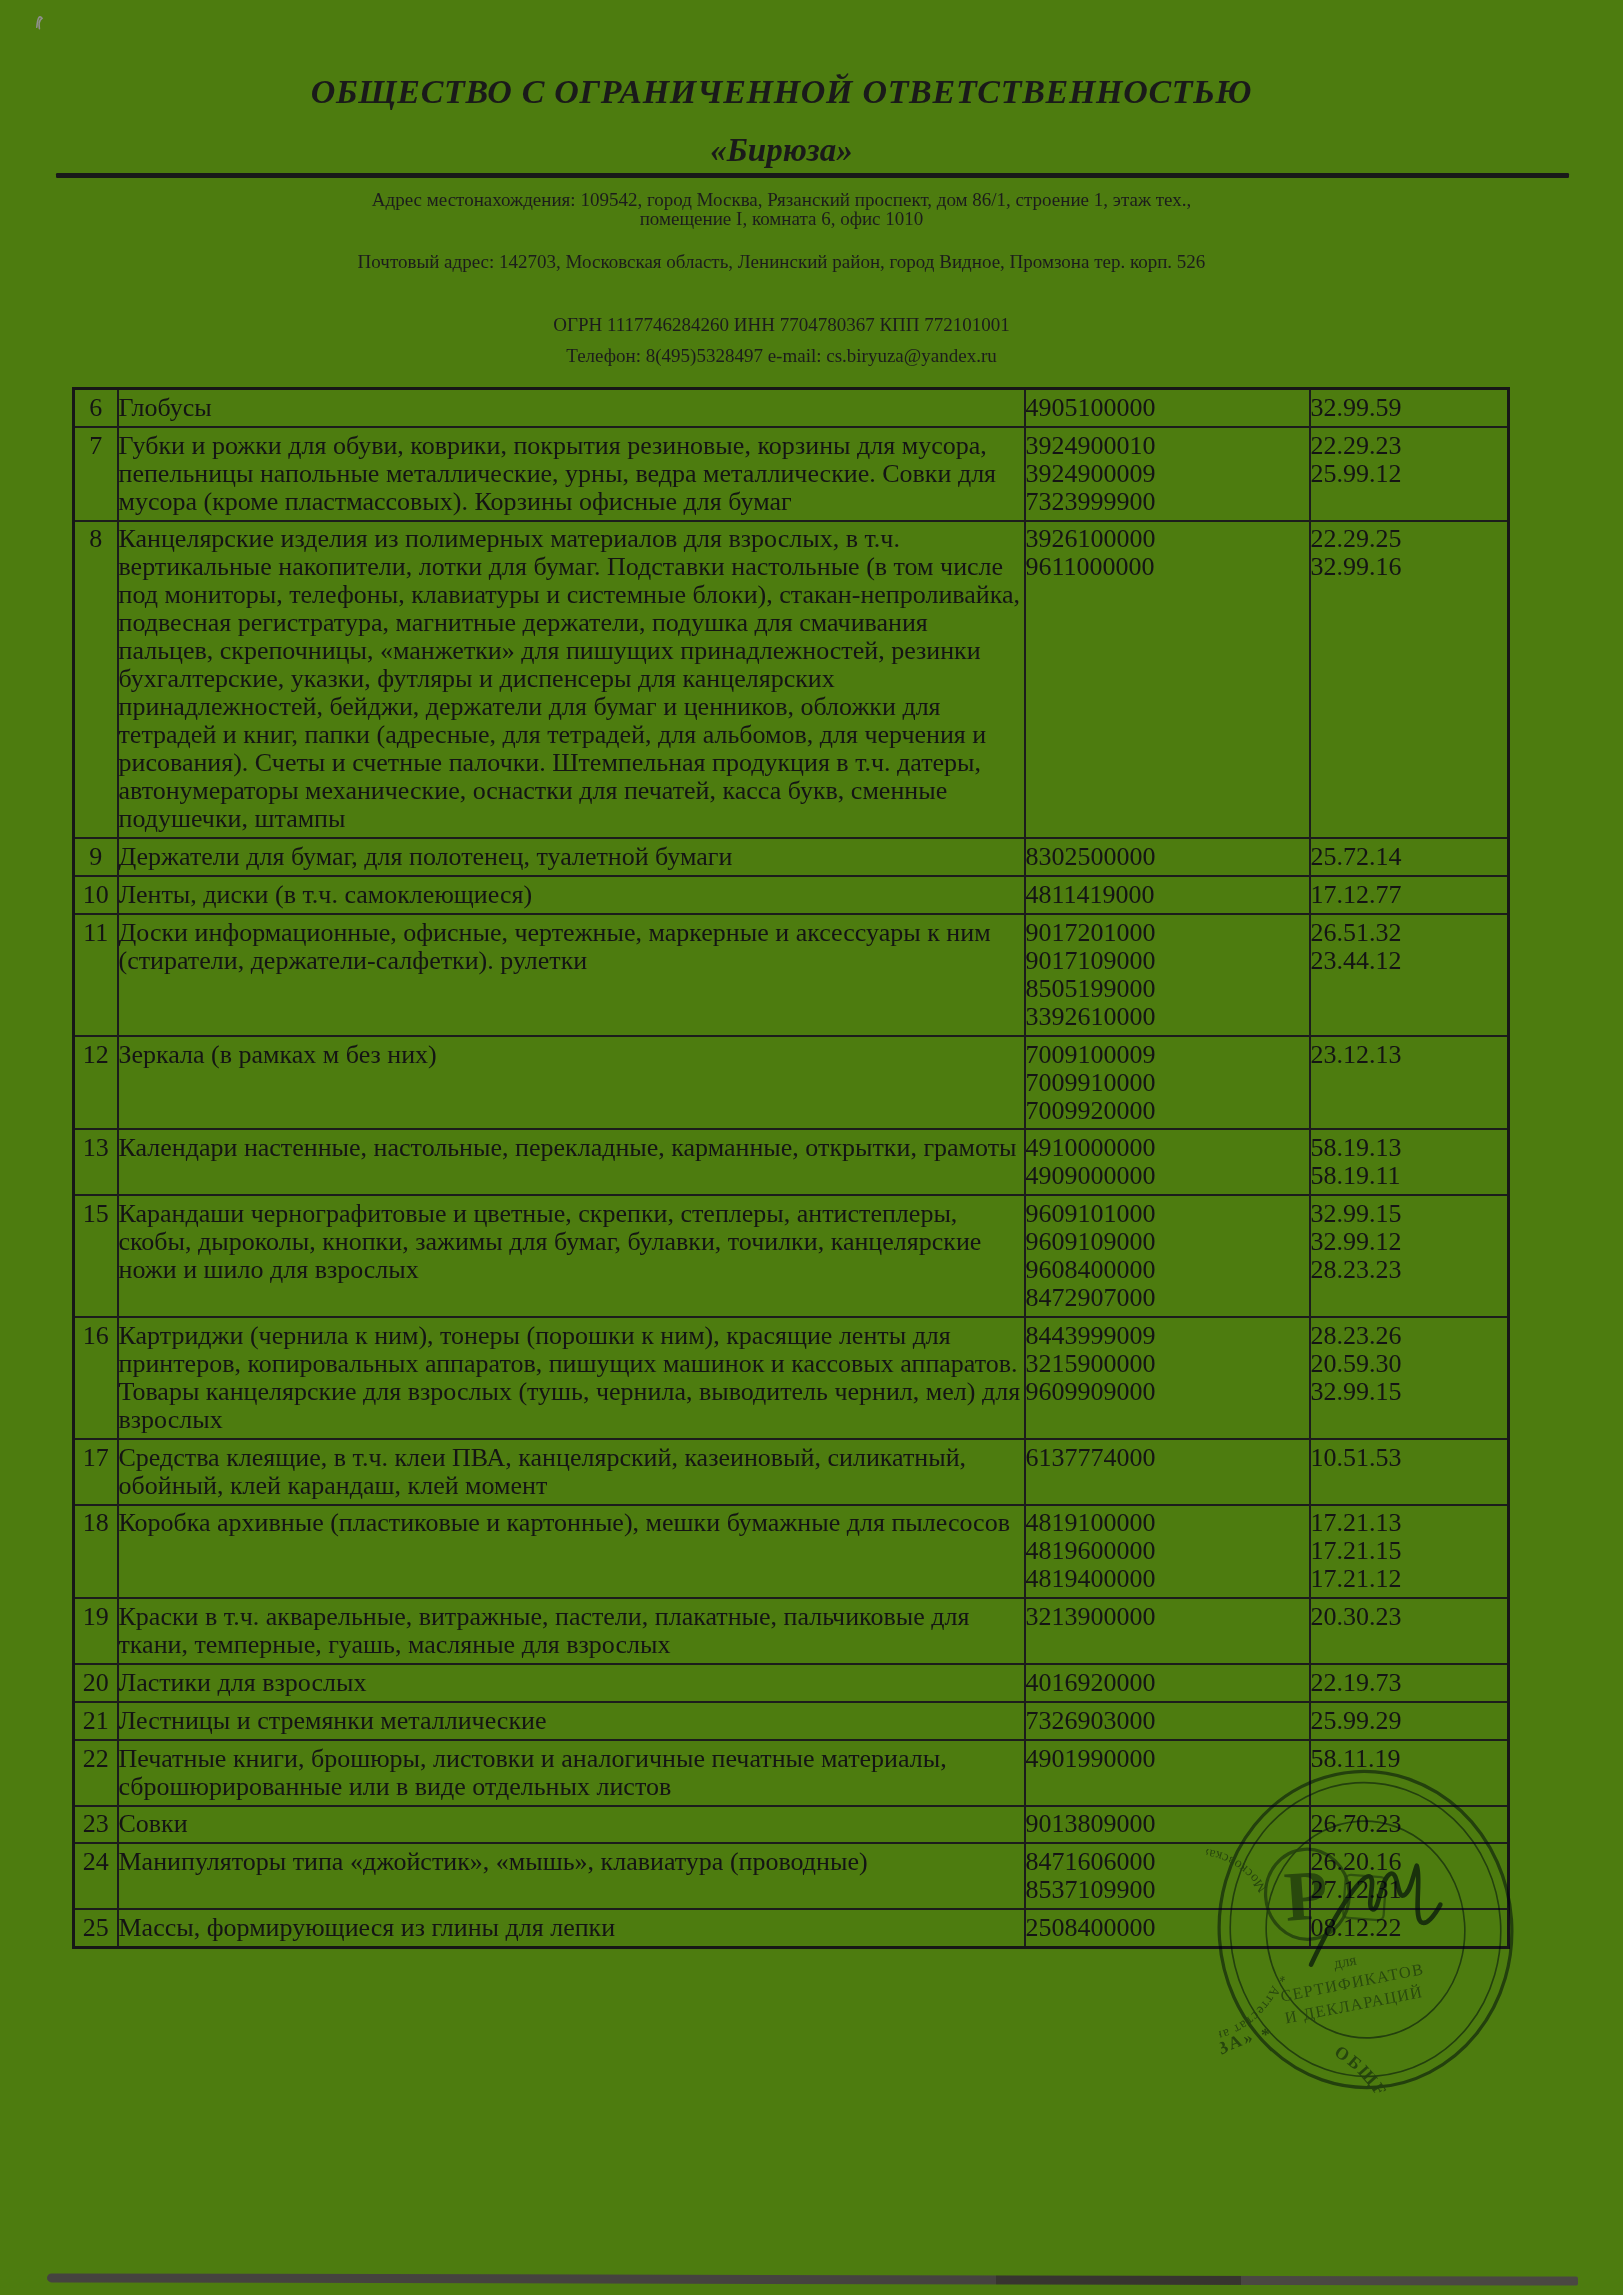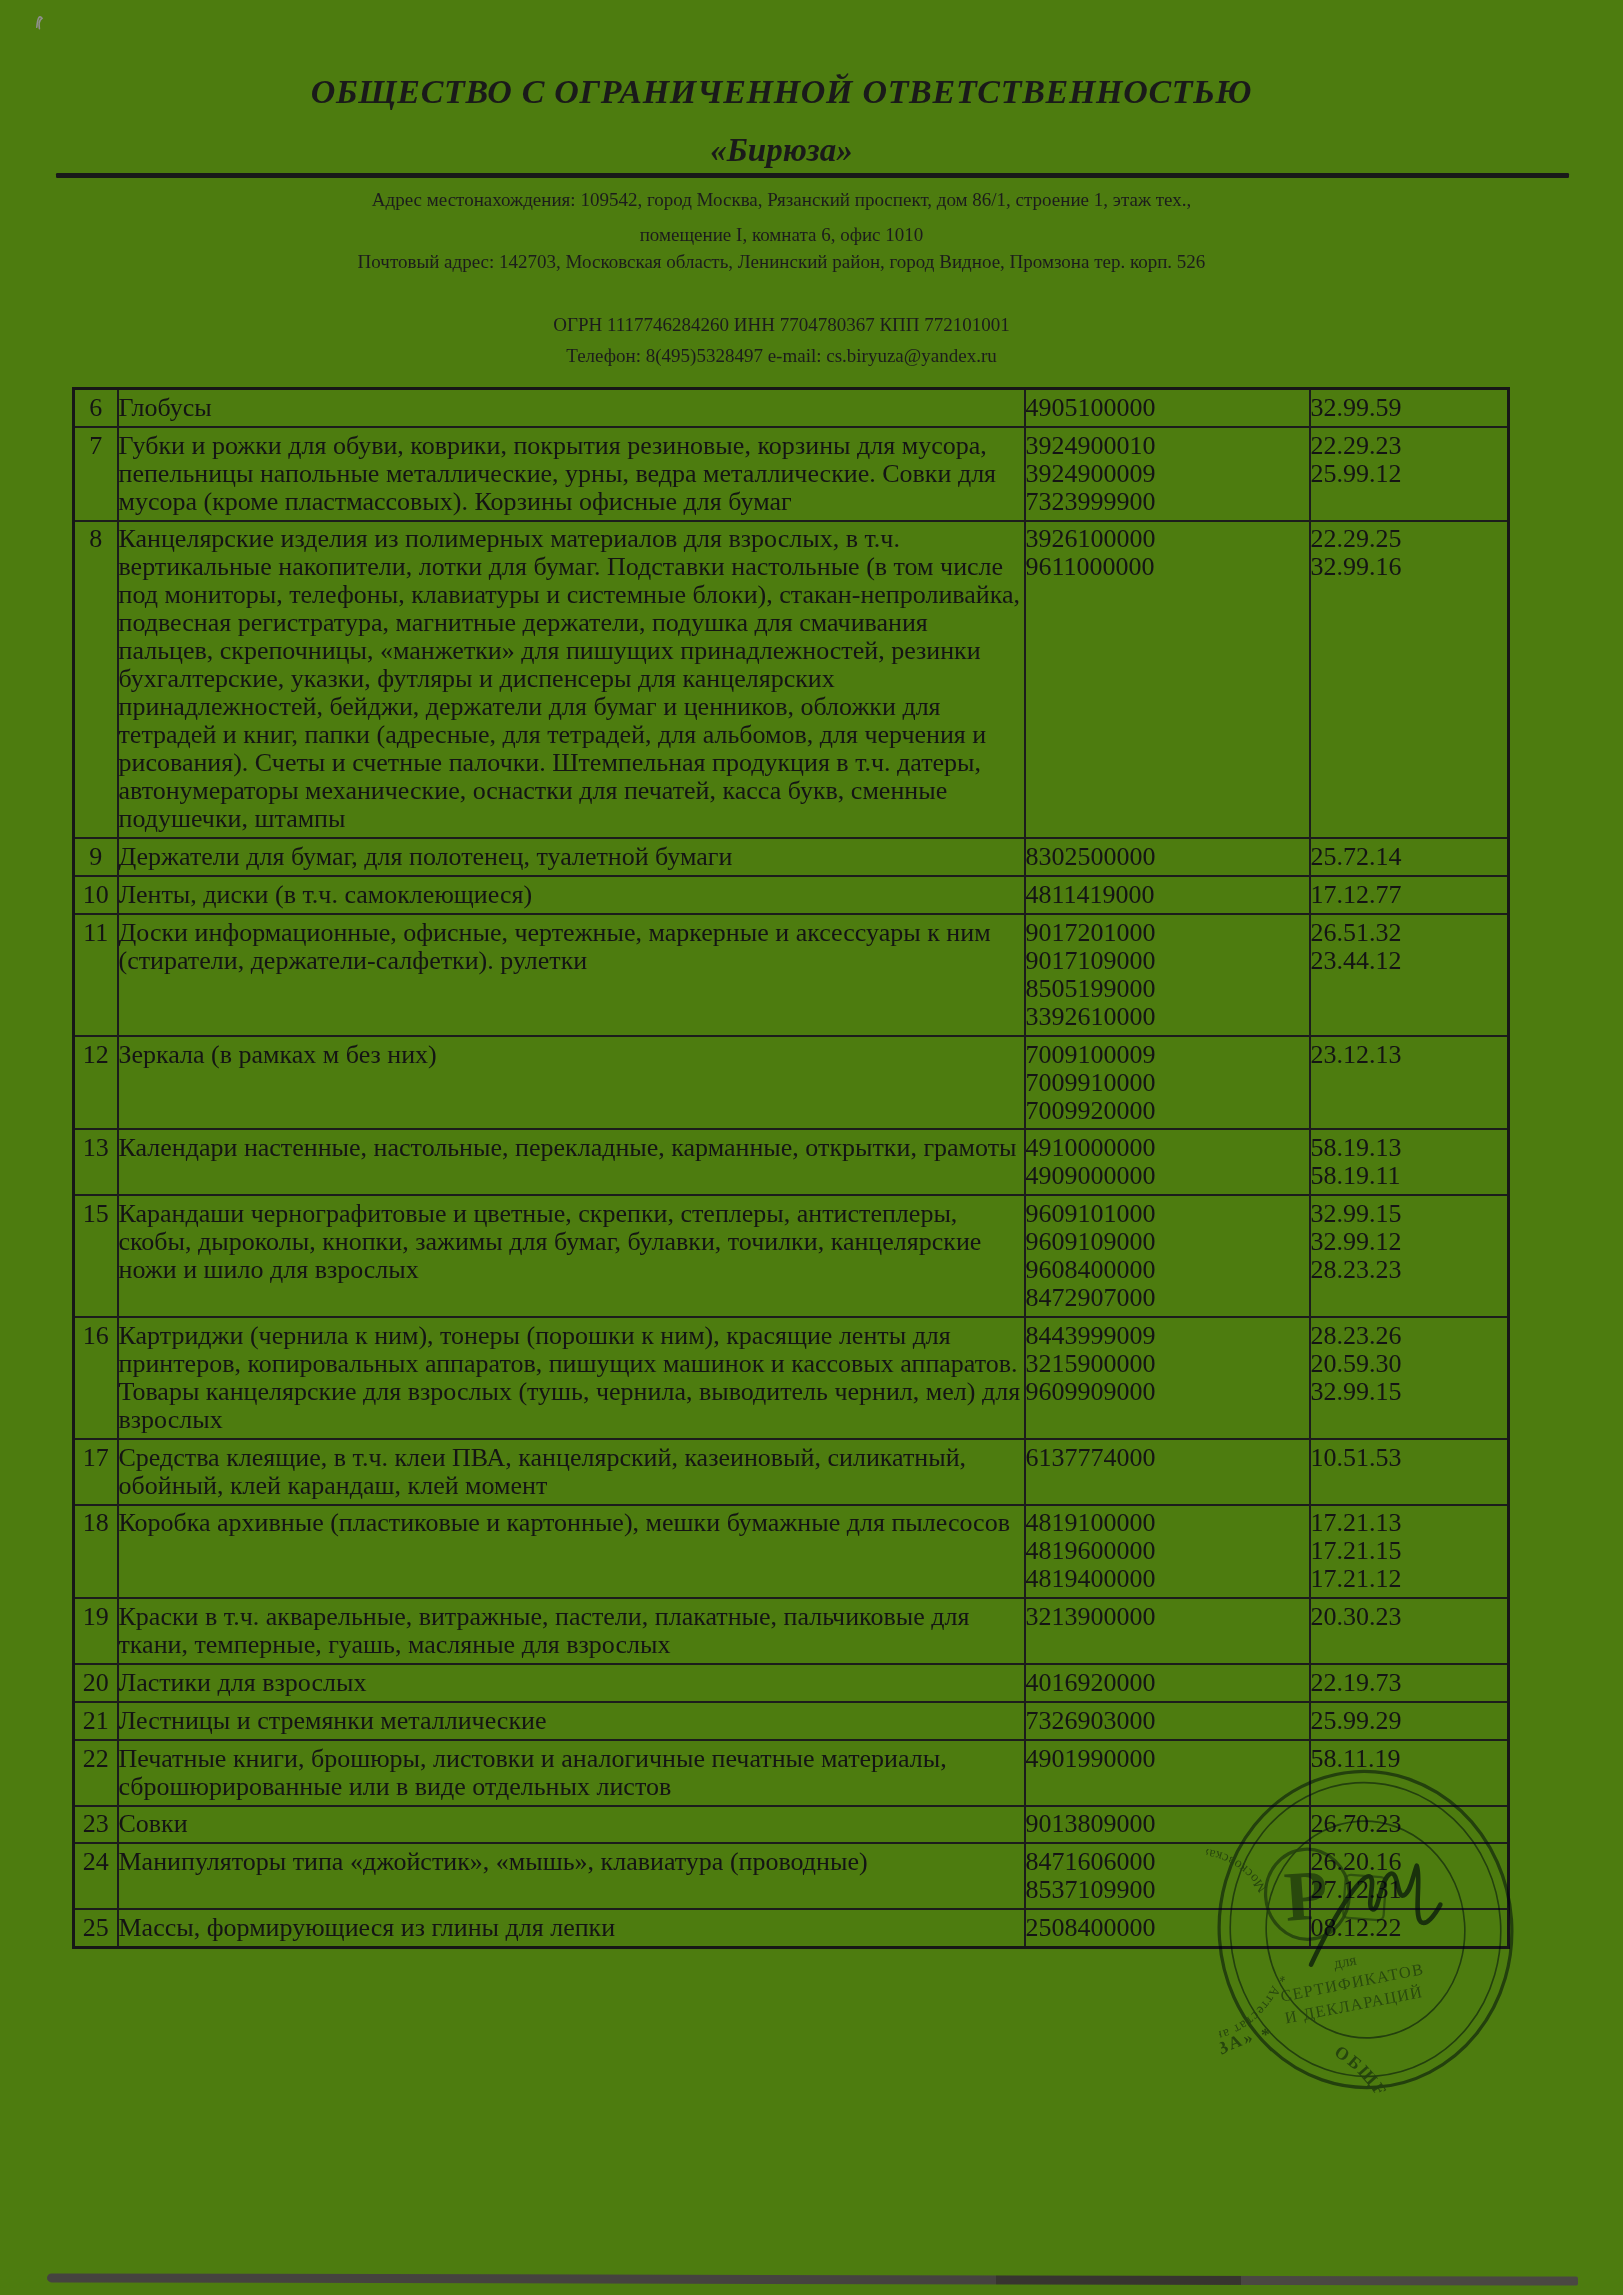--- a/index.html
+++ b/index.html
@@ -22,21 +22,21 @@
   }
   .company-subtitle{
     top:132px;font-size:33px;font-weight:bold;font-style:italic;color:#1a1a1a;
   }
   .head-rule{
     position:absolute;left:56px;top:173px;width:1513px;height:4.6px;
     background:#191919;border-radius:1.3px;
   }
   .addr{font-size:19px;line-height:30px;color:#1c1c1c;}
   .addr1{top:185px;}
-  .addr2{top:220px;}
+  .addr2{top:204px;}
   .addr3{top:247px;}
   .reg{top:310px;}
   .phone{top:341px;}
   
   table.doc{
     position:absolute;left:72px;top:387px;width:1435px;
     border-collapse:collapse;table-layout:fixed;
     font-size:26px;color:#141414;
   }
   table.doc td{

